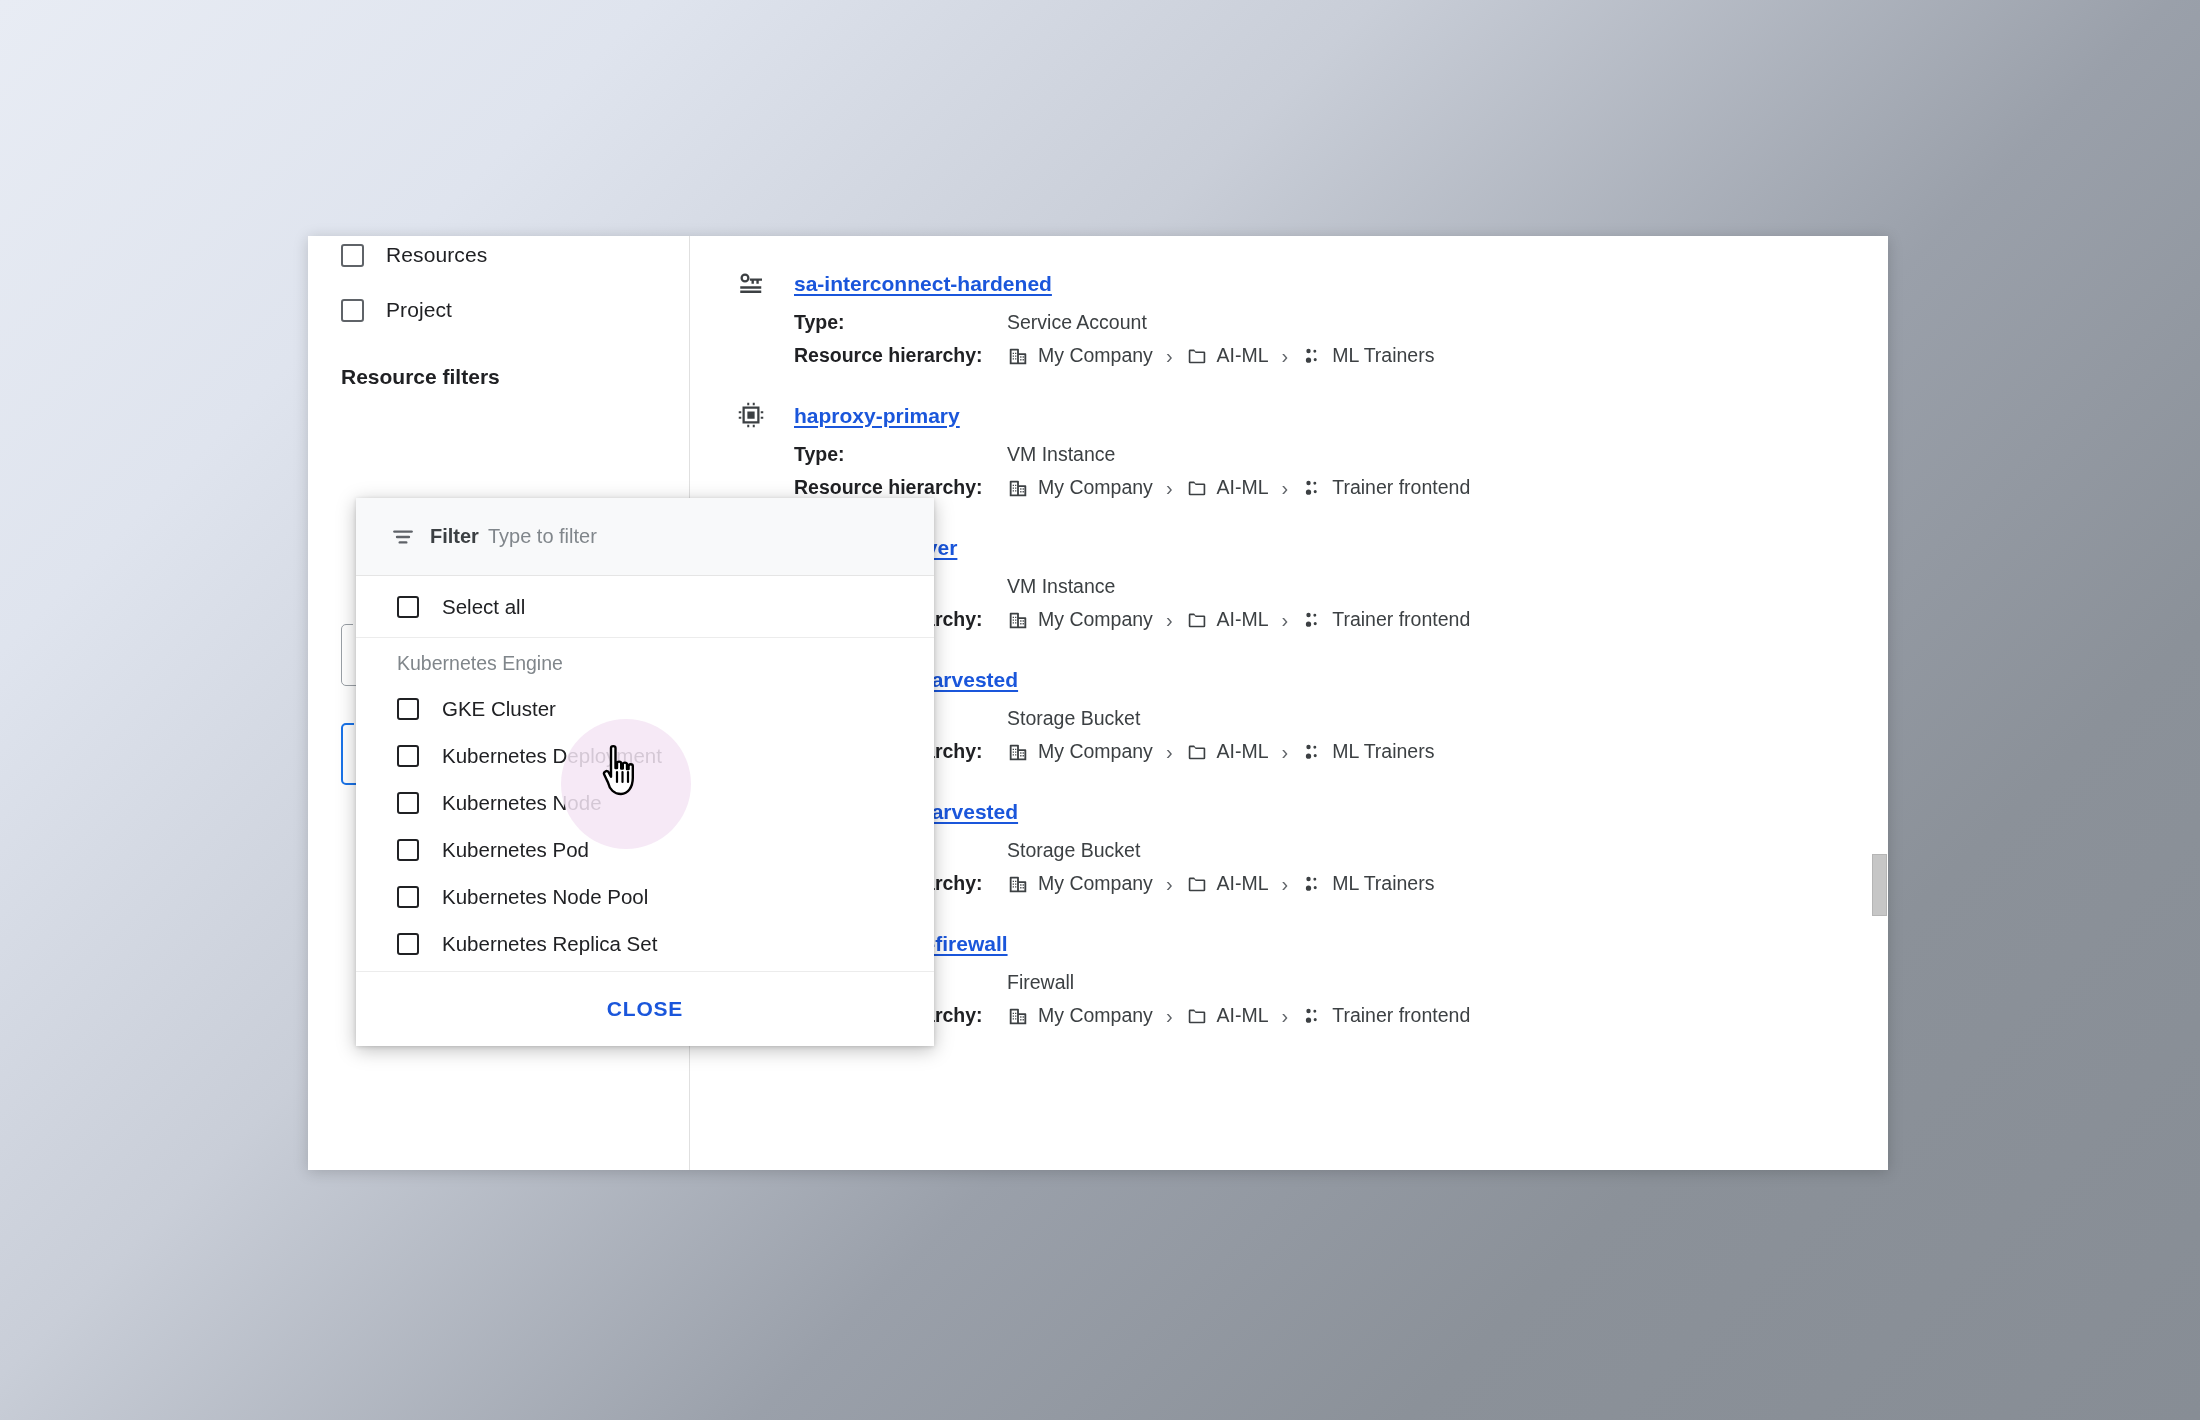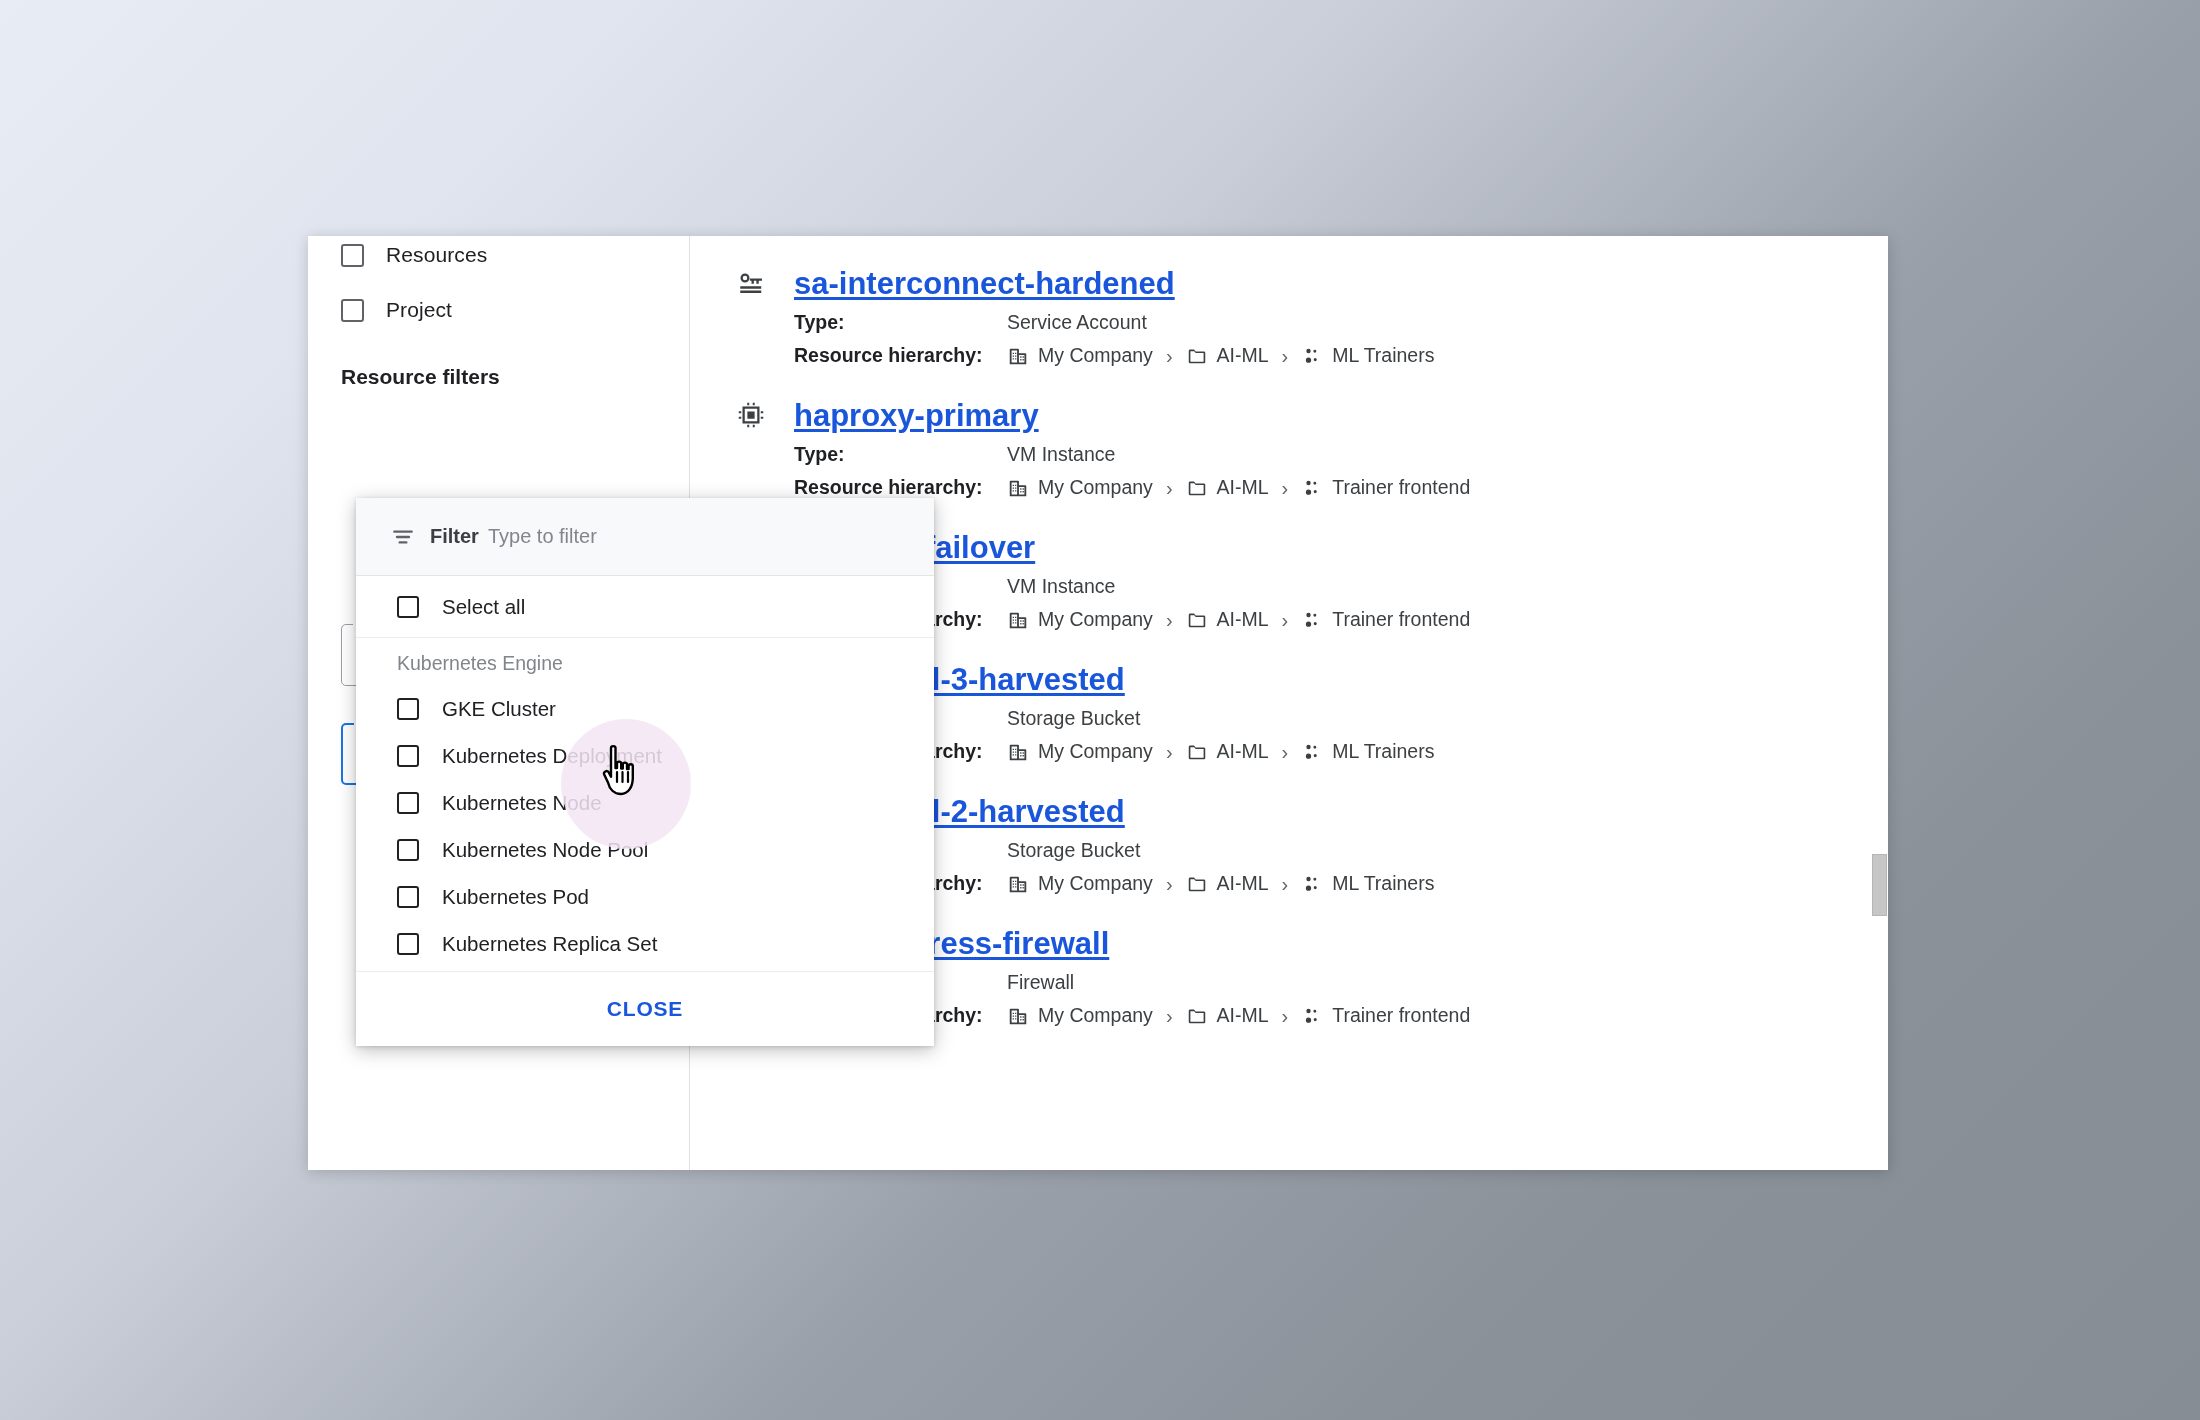--- a/index.html
+++ b/index.html
@@ -124,21 +124,21 @@
     height: 44px;
   }
   .result-icon {
     position: absolute;
     left: 45px; top: 6px;
     width: 30px; height: 30px;
     color: #3c4043;
   }
   .result-title {
     margin-left: 47px;
-    font-size: 31px;
+    font-size: 21px;
     font-weight: bold;
     color: #1a56db;
     text-decoration: underline;
     text-underline-offset: 3px;
     white-space: nowrap;
     cursor: pointer;
   }
   .kv {
     display: flex;
     align-items: center;
@@ -581,25 +581,25 @@
         <div class="dd-item">
           <span class="dd-cb"></span>
           <span class="dd-text">Kubernetes Deployment</span>
         </div>
         <div class="dd-item">
           <span class="dd-cb"></span>
           <span class="dd-text">Kubernetes Node</span>
         </div>
         <div class="dd-item">
           <span class="dd-cb"></span>
-          <span class="dd-text">Kubernetes Node Pool</span>
+          <span class="dd-text">Kubernetes Pod</span>
         </div>
         <div class="dd-item">
           <span class="dd-cb"></span>
-          <span class="dd-text">Kubernetes Pod</span>
+          <span class="dd-text">Kubernetes Node Pool</span>
         </div>
         <div class="dd-item">
           <span class="dd-cb"></span>
           <span class="dd-text">Kubernetes Replica Set</span>
         </div>
       </div>
   </div>
 
   <div id="dd-footer">
     <button id="close-button">CLOSE</button>

